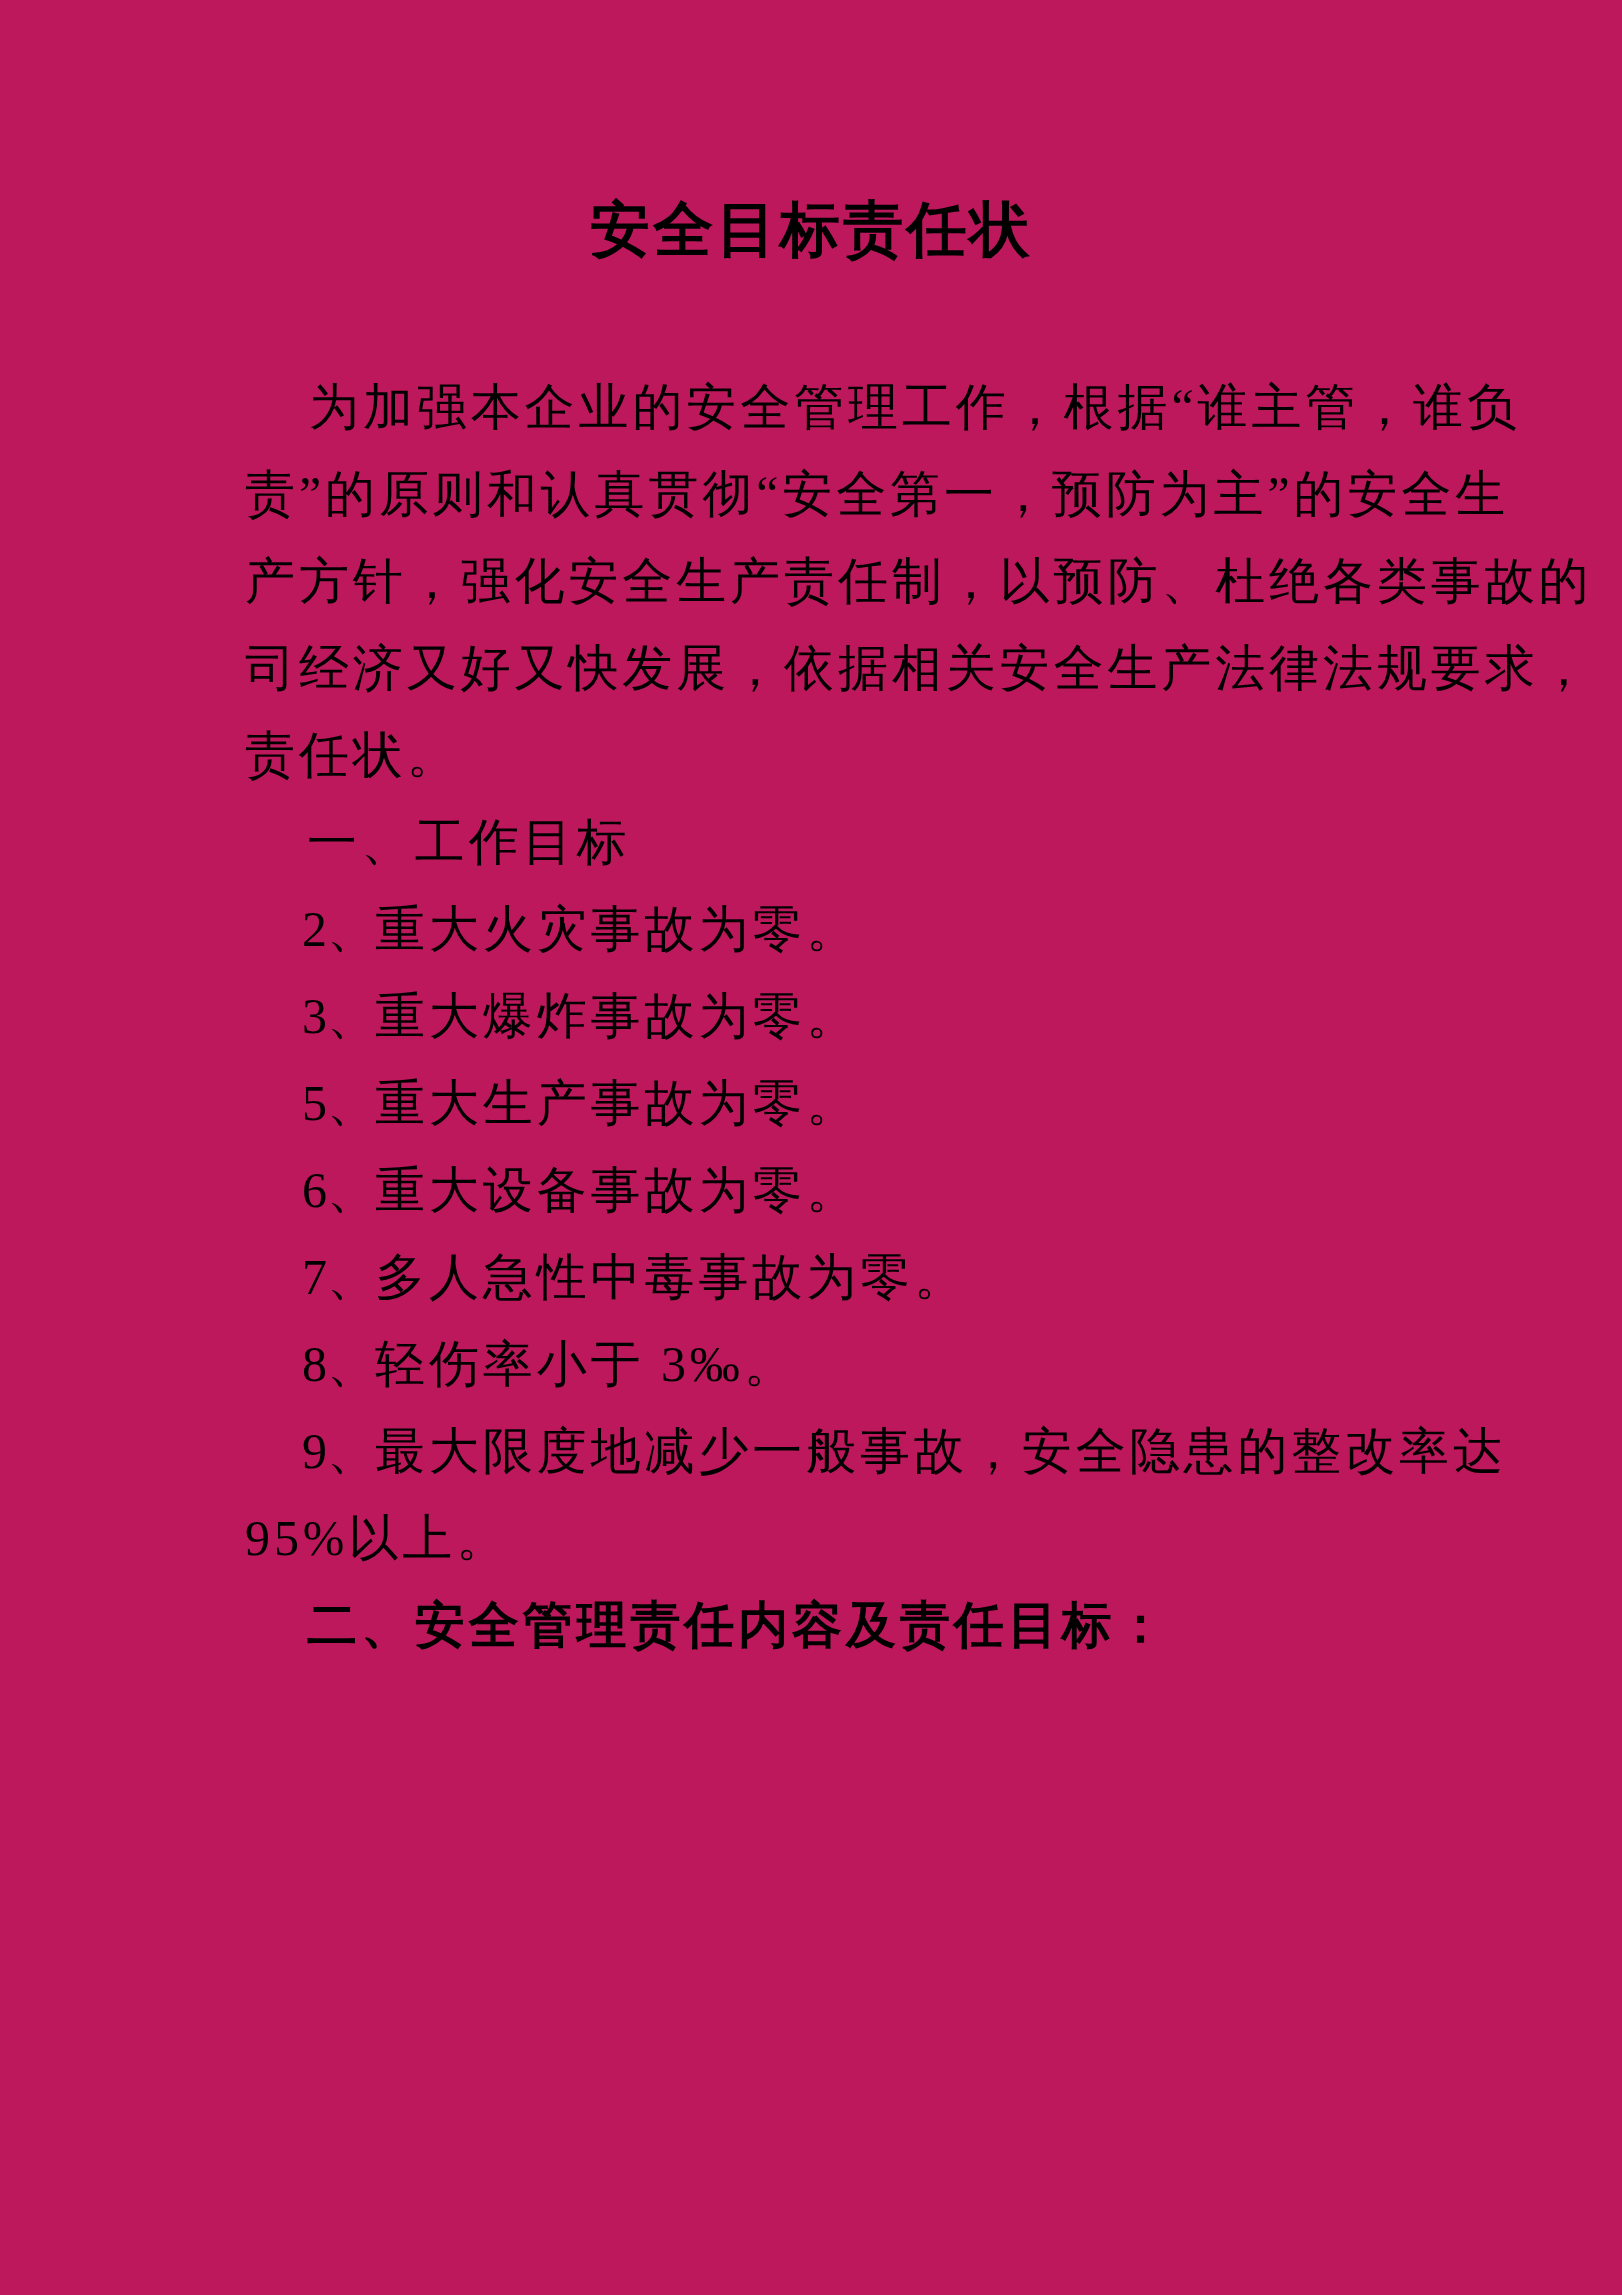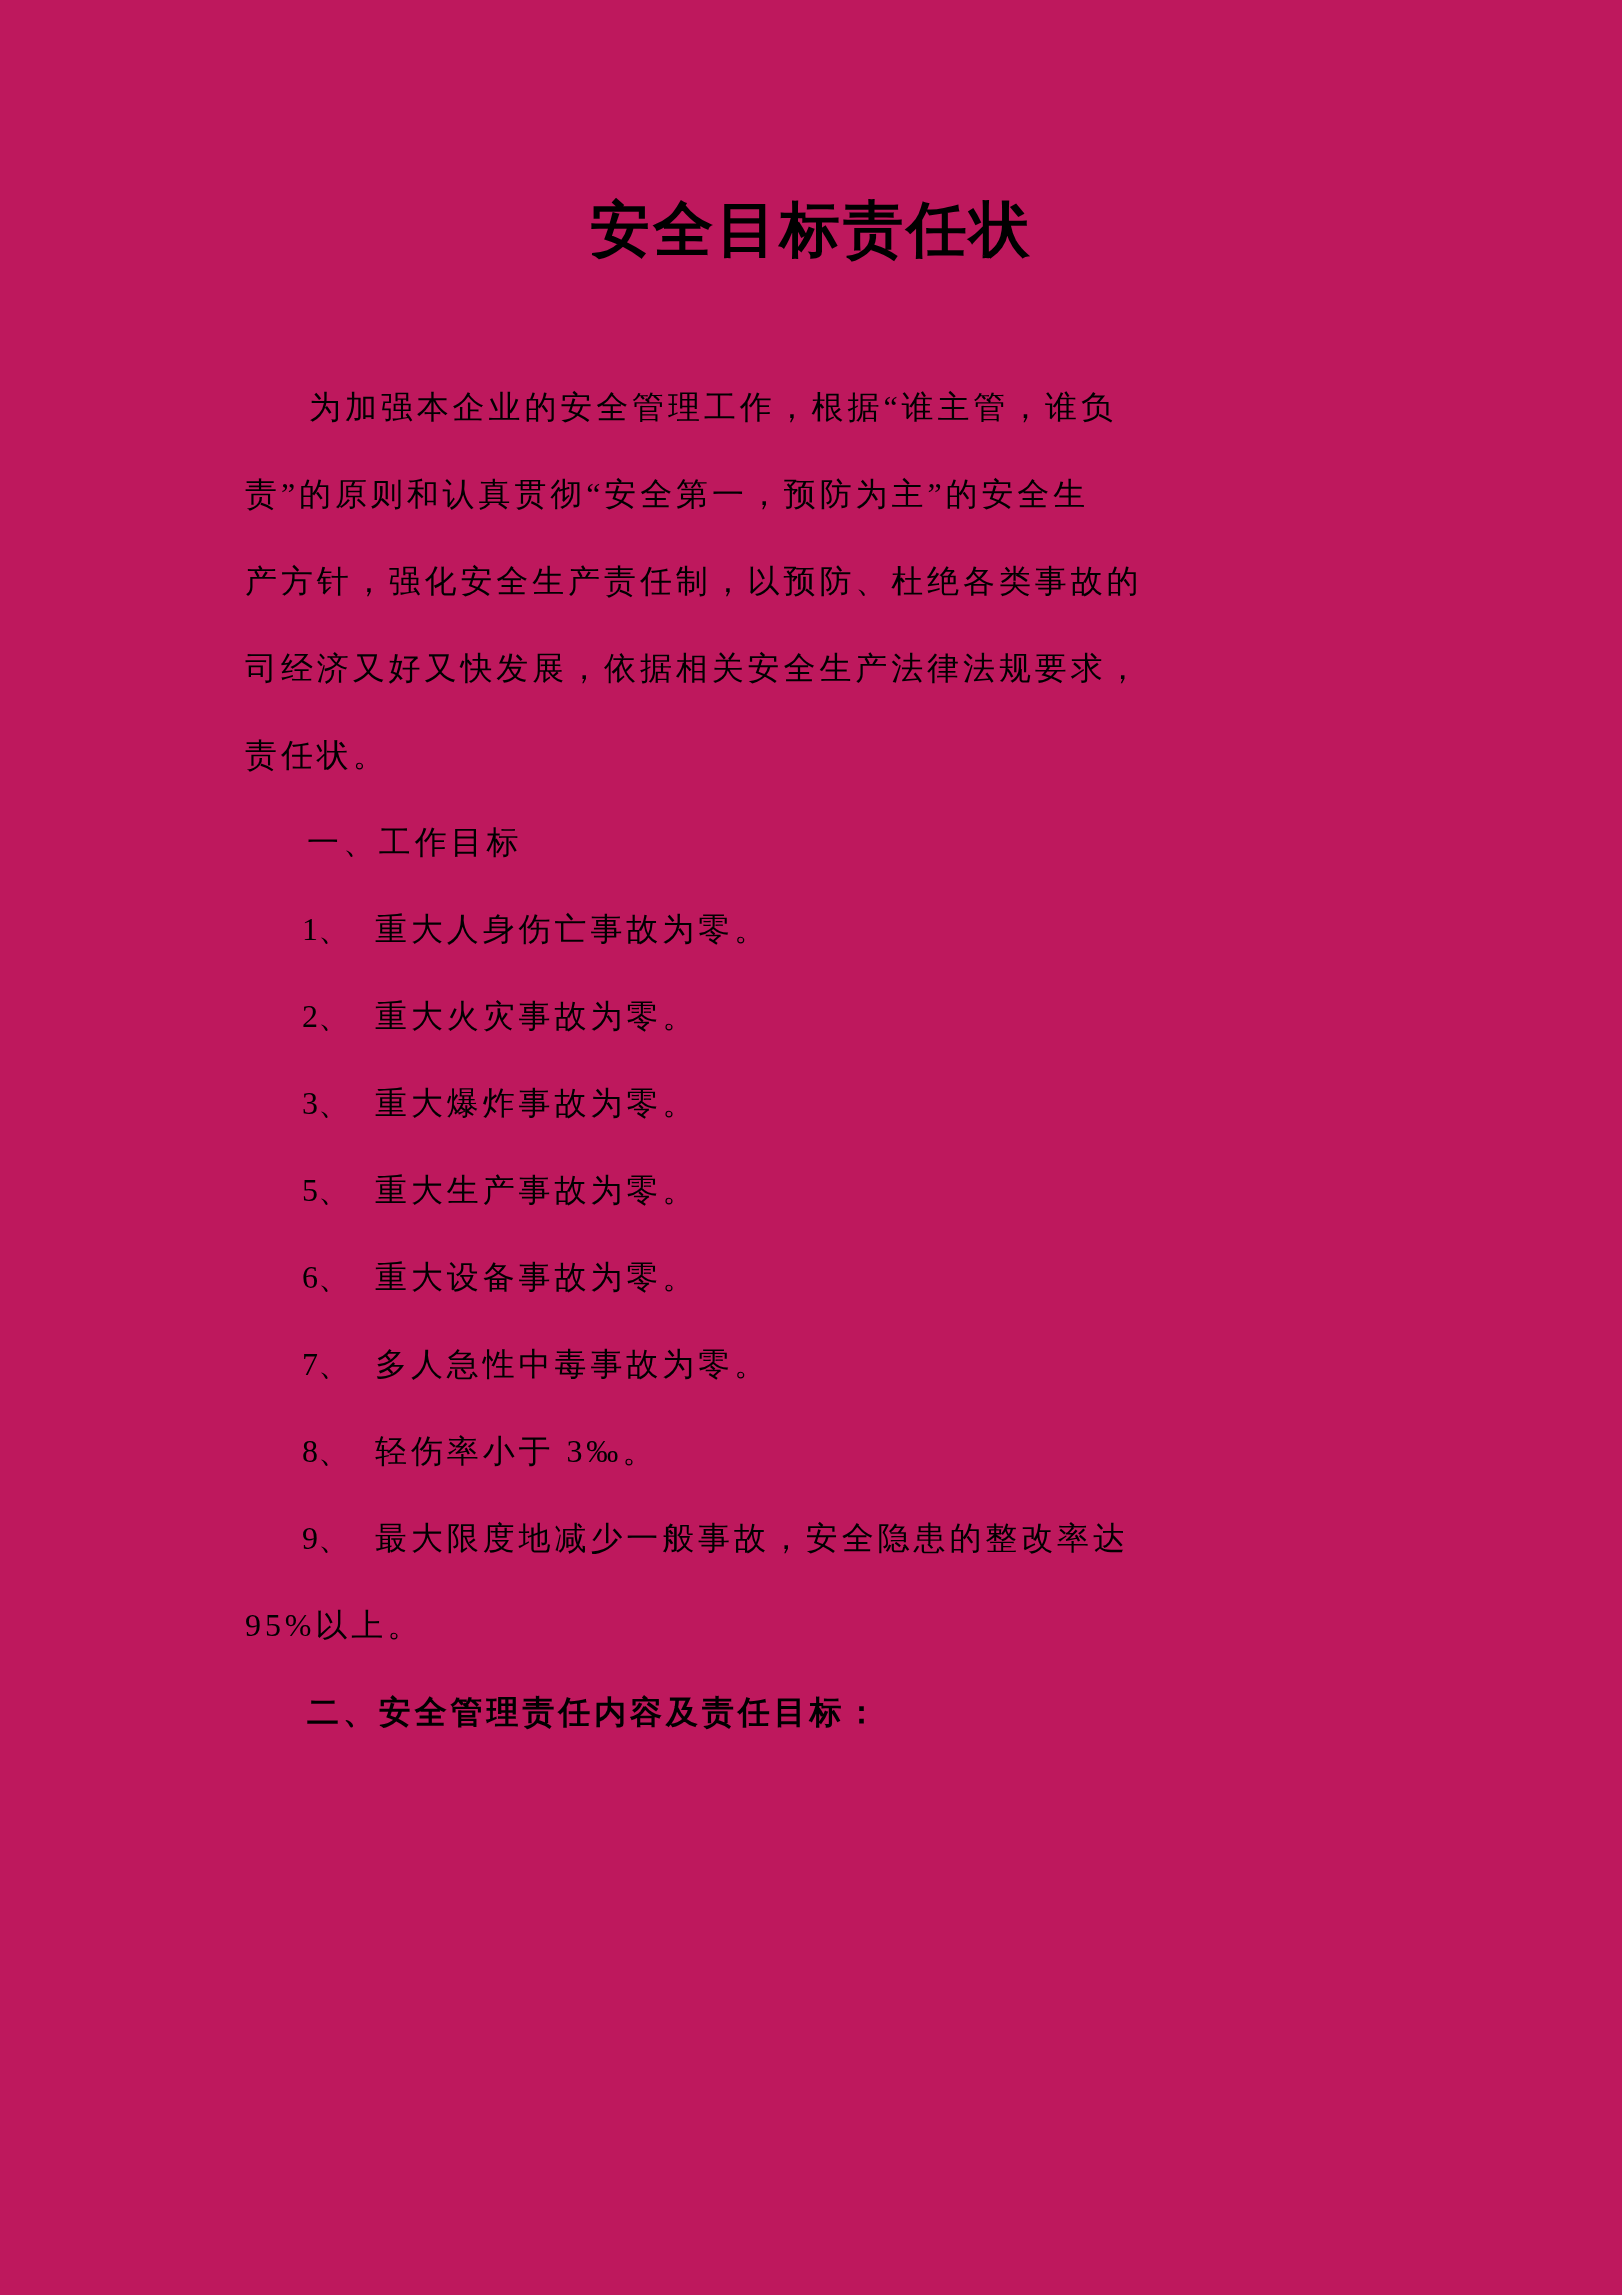--- a/index.html
+++ b/index.html
@@ -26,21 +26,21 @@
     font-weight: bold;
     letter-spacing: 3.3px;
     line-height: 1;
     white-space: pre;
   }
   .content {
     position: absolute;
     left: 245px;
     top: 364px;
     width: 1132px;
-    font-size: 32px;
+    font-size: 50px;
     letter-spacing: 3.9px;
     line-height: 87px;
   }
   .line {
     height: 87px;
     white-space: pre;
   }
   .indent-first {
     padding-left: 64px;
   }
@@ -74,21 +74,20 @@
     <div class="line indent-first">为加强本企业的安全管理工作，根据“谁主管，谁负</div>
     <div class="line">责”的原则和认真贯彻“安全第一，预防为主”的安全生</div>
     <div class="line">产方针，强化安全生产责任制，以预防、杜绝各类事故的</div>
     <div class="line">司经济又好又快发展，依据相关安全生产法律法规要求，</div>
 
 
     <div class="line">责任状。</div>
 
     <div class="line indent-head">一、工作目标</div>
 
-    <div class="line goal"><span class="num">1、</span><span>重大人身伤亡事故为零。</span></div>
 
     <div class="line goal"><span class="num">2、</span><span>重大火灾事故为零。</span></div>
 
     <div class="line goal"><span class="num">3、</span><span>重大爆炸事故为零。</span></div>
 
 
     <div class="line goal"><span class="num">5、</span><span>重大生产事故为零。</span></div>
 
     <div class="line goal"><span class="num">6、</span><span>重大设备事故为零。</span></div>
 

